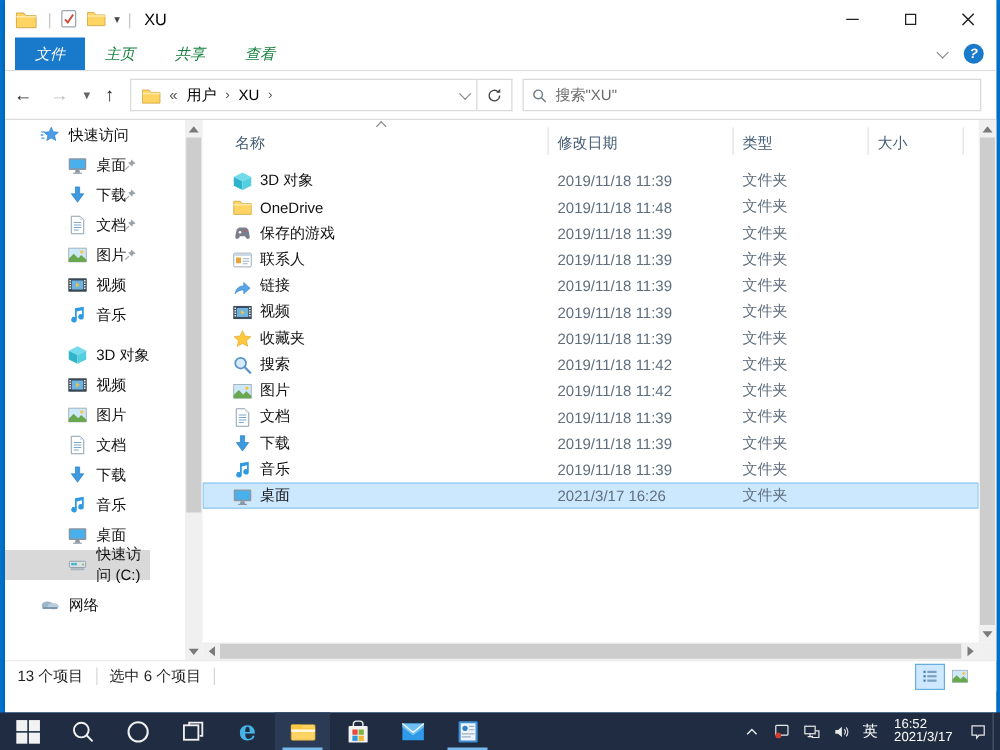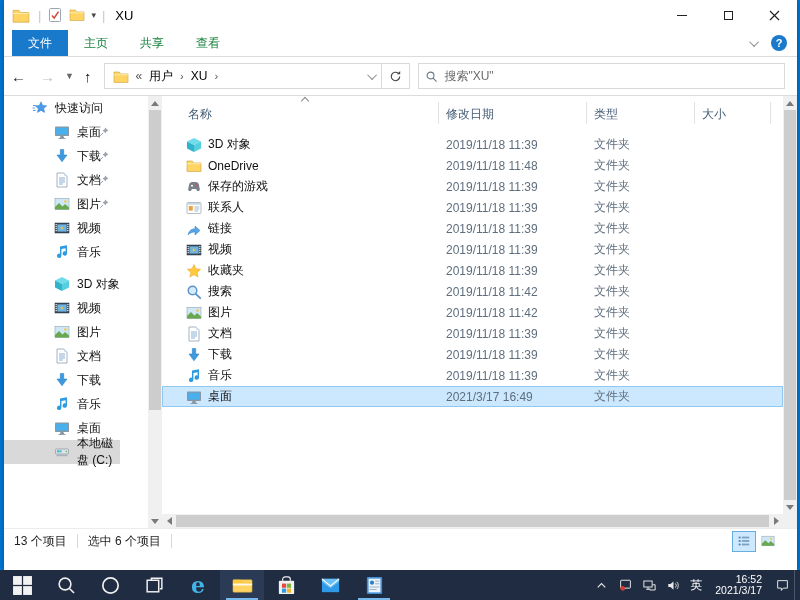--- a/index.html
+++ b/index.html
@@ -22,21 +22,21 @@
   .qat .dd { font-size:9px; color:#444; line-height:6px; text-align:center; }
   .qat .dd .bar{ width:7px; height:1px; background:#444; margin:0 auto 2px; }
   .title-text { margin-left:10px; color:#000; font-size:13px; }
   .wincontrols { margin-left:auto; display:flex; height:30px; }
   .wc { width:46px; height:30px; display:flex; align-items:center; justify-content:center; }
   .wc-min .glyph { width:10px; height:1px; background:#222; }
   .wc-max .glyph { width:9px; height:9px; border:1px solid #222; }
 
   
   .tabsrow { position:absolute; left:0; top:30px; right:0; height:27px; background:#fff;
-    border-bottom:1px solid #dcdcdc; display:flex; align-items:stretch; }
+    border-bottom:1px solid #dcdcdc; display:flex; align-items:stretch;font-style:italic; }
   .rtab { padding:0 16px; display:flex; align-items:center; color:#15803d; font-size:12px; }
   .rtab.active { background:#1979ca; color:#fff; margin-left:8px; }
   .ribbon-right { margin-left:auto; display:flex; align-items:center; gap:12px; padding-right:10px; }
   .chev { display:inline-block; width:7px; height:7px; border-left:1.5px solid #8a8a8a;
     border-bottom:1.5px solid #8a8a8a; transform:rotate(-45deg) translateY(-2px); }
   .helpbtn { width:16px; height:16px; border-radius:50%; background:#1979ca; color:#fff;
     font-size:11px; font-weight:bold; display:flex; align-items:center; justify-content:center; }
 
   
   .addrrow { position:absolute; left:0; top:57px; right:0; height:39px; background:#fff;
@@ -118,21 +118,21 @@
     display:flex; align-items:center; z-index:5; }
   .tb-app { width:44px; height:30px; display:flex; align-items:center; justify-content:center; position:relative; }
   .tb-app svg { width:21px; height:21px; }
   .tb-app.active { background:#2c3b55; }
   .tb-app .underline { position:absolute; left:6px; right:6px; bottom:0; height:2px; background:#76b9ed; }
   .edge-e { color:#45b3e8; font-size:22px; font-weight:bold; font-family:"DejaVu Serif",serif; line-height:22px; }
   .tray { margin-left:auto; display:flex; align-items:center; height:30px; }
   .tray-ic { width:24px; height:30px; display:flex; align-items:center; justify-content:center; }
   .tray-ic svg { width:15px; height:15px; }
   .lang { color:#fff; font-size:12px; padding:0 5px; }
-  .clock { color:#fff; font-size:10.5px; line-height:11px; text-align:right; padding:0 8px; }
+  .clock { color:#fff; font-size:10.5px; line-height:11px; text-align:left; padding:0 8px; }
   .showdesk { width:6px; height:30px; border-left:1px solid #4a576b; }
 </style>
 </head>
 <body>
 
 <div class="window">
 
   <div class="titlebar">
     <span class="winicon">
         <svg viewBox="0 0 16 16">
@@ -402,23 +402,33 @@
         <div class="sb-item selected">
           <span class="sb-icon">
             <svg viewBox="0 0 16 16">
               <rect x="1.5" y="5" width="13" height="5" rx=".8" fill="#dfe3e8" stroke="#8a97a3" stroke-width=".7"></rect>
               <rect x="2.5" y="10.6" width="11" height="1.6" fill="#aab4be"></rect>
               <rect x="3" y="6.3" width="2" height="2" fill="#38b2c8"></rect>
               <rect x="5.4" y="6.3" width="2" height="2" fill="#38b2c8"></rect>
               <circle cx="12.3" cy="7.5" r=".8" fill="#58c458"></circle>
             </svg>
           </span>
-          <span>本地磁盘 (C:)</span>
+          <span>快速访问 (C:)</span>
         </div>
         <div class="sb-gap"></div>
+        <div class="sb-group">
+          <span class="sb-icon">
+            <svg viewBox="0 0 16 16">
+              <ellipse cx="6" cy="8.2" rx="4.6" ry="3" fill="#9fb6c9"></ellipse>
+              <ellipse cx="10.6" cy="9" rx="4.4" ry="2.6" fill="#b9cddd"></ellipse>
+              <rect x="2" y="9.6" width="12" height="1.6" fill="#7d99b0"></rect>
+            </svg>
+          </span>
+          <span>网络</span>
+        </div>
       </div>
 
     <div class="vscroll sbar">
       <div class="scroll-arrow" style="top:0;">
           <span class="tri up"></span>
         </div>
       <div class="vthumb" style="top:14px; height:300px;"></div>
       <div class="scroll-arrow" style="bottom:0;">
           <span class="tri down"></span>
         </div>
@@ -598,21 +608,21 @@
           <div class="frow selected">
             <span class="ficon16">
               <svg viewBox="0 0 16 16">
                 <rect x="1" y="2.5" width="14" height="9.5" rx=".8" fill="#8a97a3"></rect>
                 <rect x="2.2" y="3.7" width="11.6" height="7" fill="#49b0ee"></rect>
                 <path d="M6.5 12h3l.6 2.1H5.9z" fill="#8a97a3"></path>
                 <rect x="4.5" y="14.1" width="7" height=".9" fill="#8a97a3"></rect>
               </svg>
             </span>
             <span class="fname">桌面</span>
-            <span class="fdate">2021/3/17 16:49</span>
+            <span class="fdate">2021/3/17 16:26</span>
             <span class="ftype">文件夹</span>
             <span class="fsize"></span>
           </div>
         </div>
     </div>
 
     <div class="vscroll lbar" style="bottom:14px;">
       <div class="scroll-arrow" style="top:0;">
           <span class="tri up"></span>
         </div>

